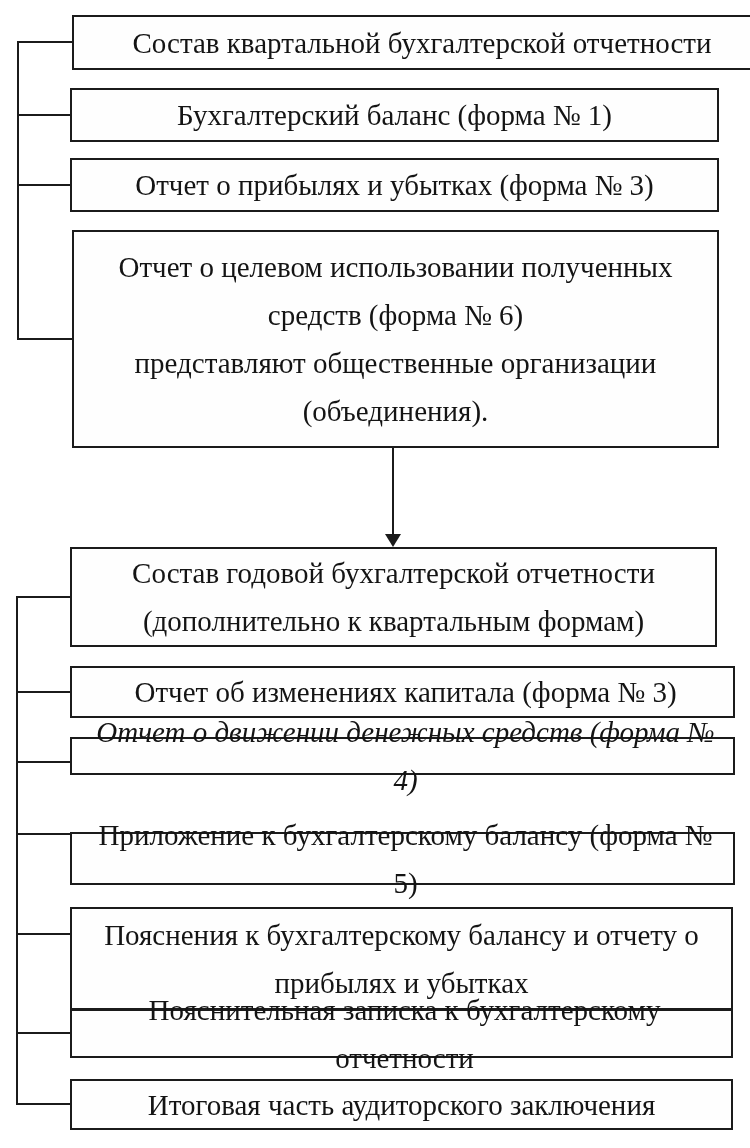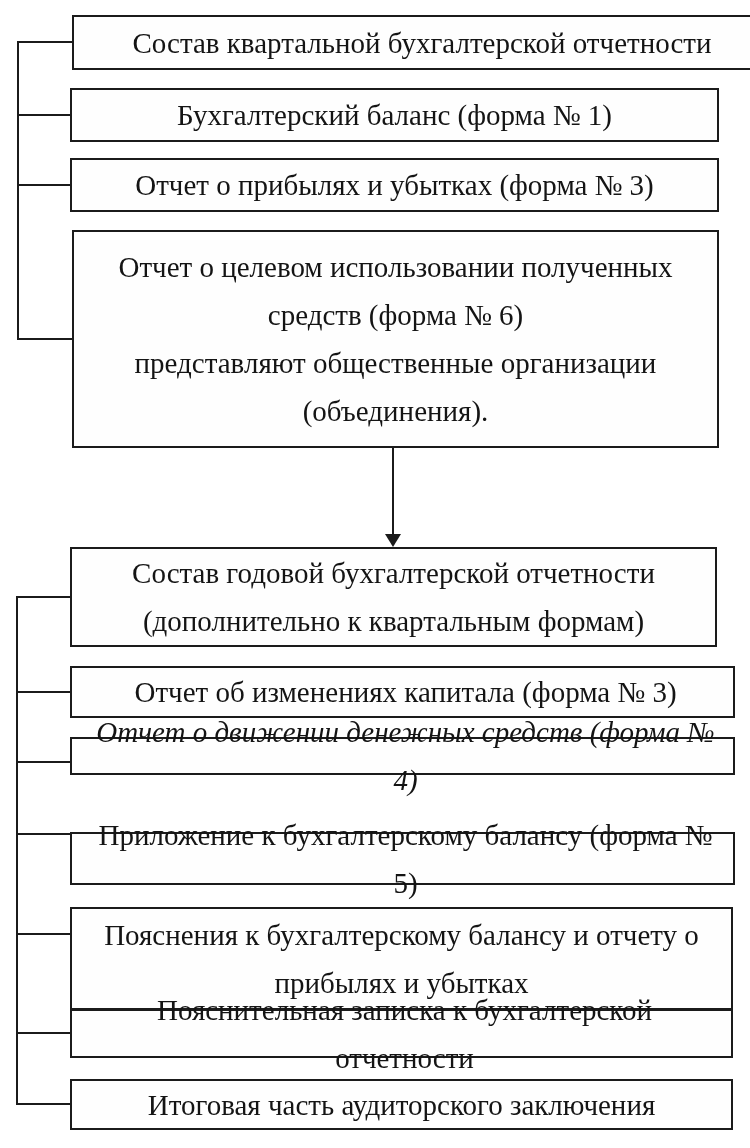--- a/index.html
+++ b/index.html
@@ -107,20 +107,20 @@
   <div class="box align-left" style="left:70px; top:832px; width:665px; height:53px;">
     <div class="line">Приложение к бухгалтерскому балансу (форма № 5)</div>
   </div>
 
   <div class="box" style="left:70px; top:883px; width:663px; height:103px;margin-top:24px;">
     <div class="line">Пояснения к бухгалтерскому балансу и отчету о</div>
     <div class="line">прибылях и убытках</div>
   </div>
 
   <div class="box align-left" style="left:70px; top:1009px; width:663px; height:49px;">
-    <div class="line">Пояснительная записка к бухгалтерской отчетности</div>
+    <div class="line">Пояснительная записка к бухгалтерскому отчетности</div>
   </div>
 
   <div class="box" style="left:70px; top:1079px; width:663px; height:51px;">
     <div class="line">Итоговая часть аудиторского заключения</div>
   </div>
 
 </div>
 
 </body></html>

